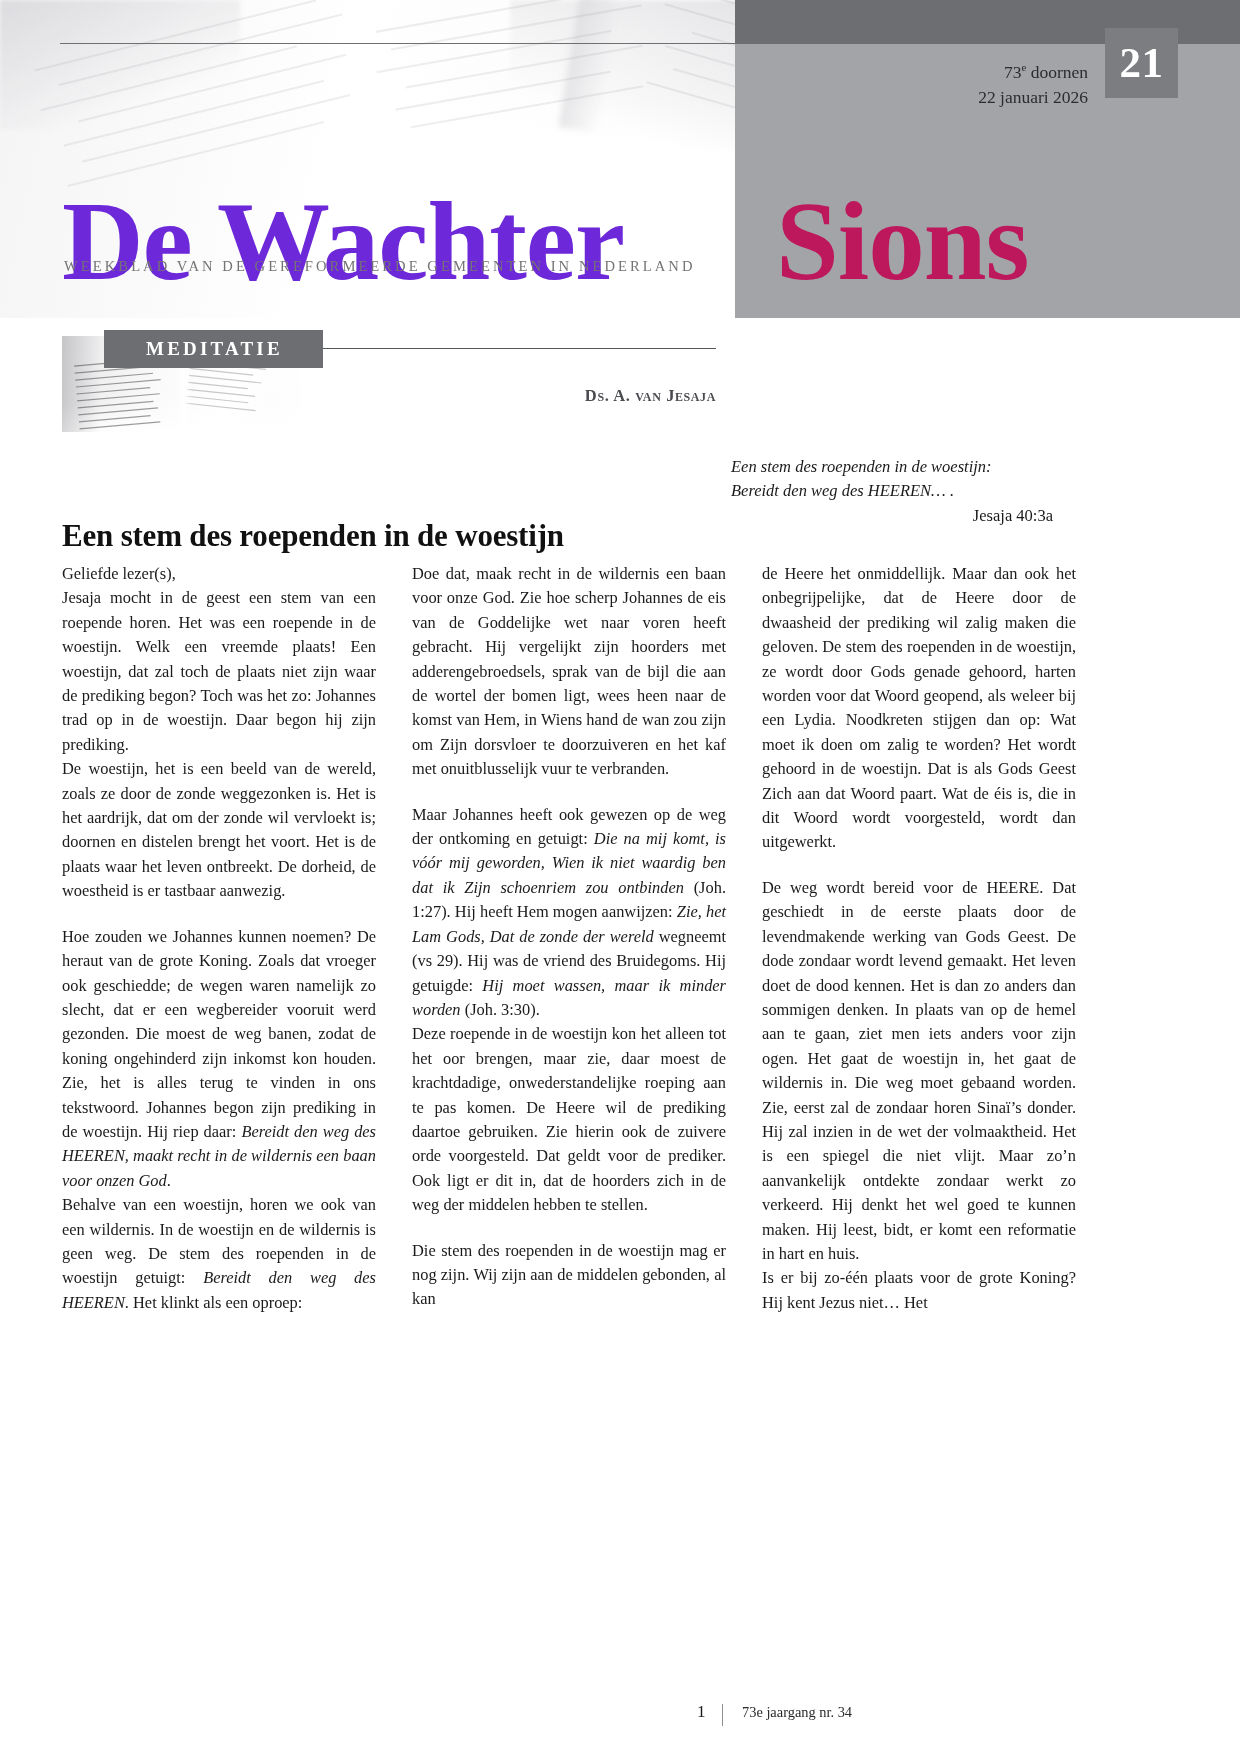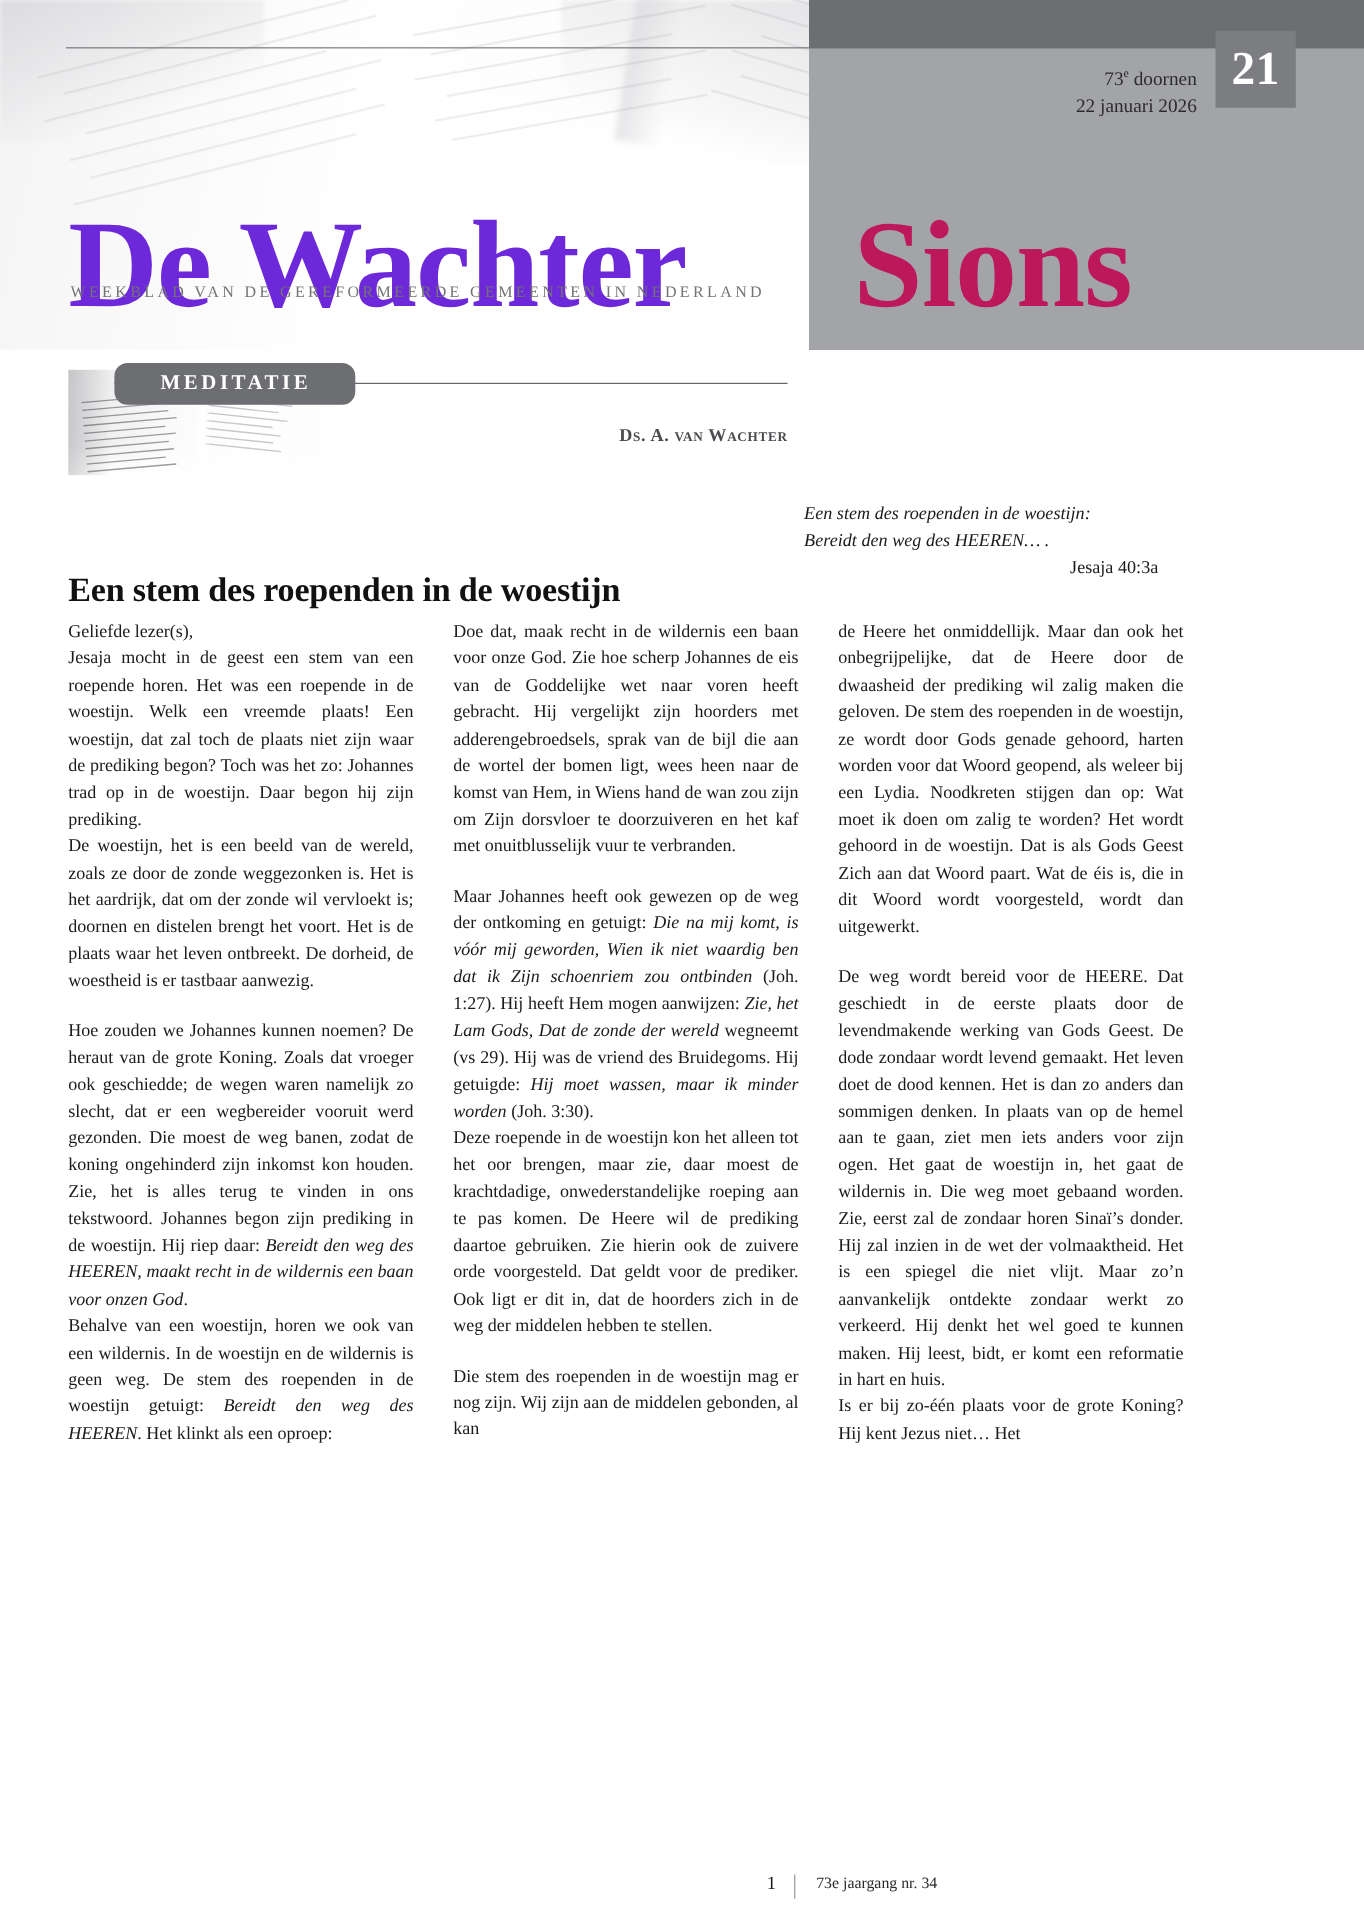--- a/index.html
+++ b/index.html
@@ -173,21 +173,20 @@
     left: 104px;
     top: 12px;
     height: 38px;
     background: #6d6e72;
     color: #ffffff;
     font-size: 19px;
     font-weight: 700;
     letter-spacing: 3.2px;
     line-height: 38px;
     padding: 0 40px 0 42px;
-    border-radius: 12px;
   }
   .section-rule {
     position: absolute;
     left: 104px;
     top: 30px;
     width: 612px;
     height: 1px;
     background: #55565a;
   }
   .byline {
@@ -364,21 +363,21 @@
             <line x1="126" y1="59" x2="194" y2="59"></line>
           <line x1="126" y1="66" x2="188" y2="66"></line>
             <line x1="126" y1="73" x2="196" y2="73"></line>
         </g>
       </g>
     </svg>
     <div class="gutter"></div>
   </div>
   <div class="section-rule"></div>
   <div class="section-tab">MEDITATIE</div>
-  <div class="byline">Ds. A. van Wachter</div>
+  <div class="byline">Ds. A. van Jesaja</div>
 </div>
 
 <div class="epigraph">
   <span>Een stem des roependen in de woestijn:</span>
   <br>
   <span>Bereidt den weg des HEEREN… .</span>
   <span class="ref">Jesaja 40:3a</span>
 </div>
 
 <h2 class="headline">Een stem des roependen in de woestijn</h2>

